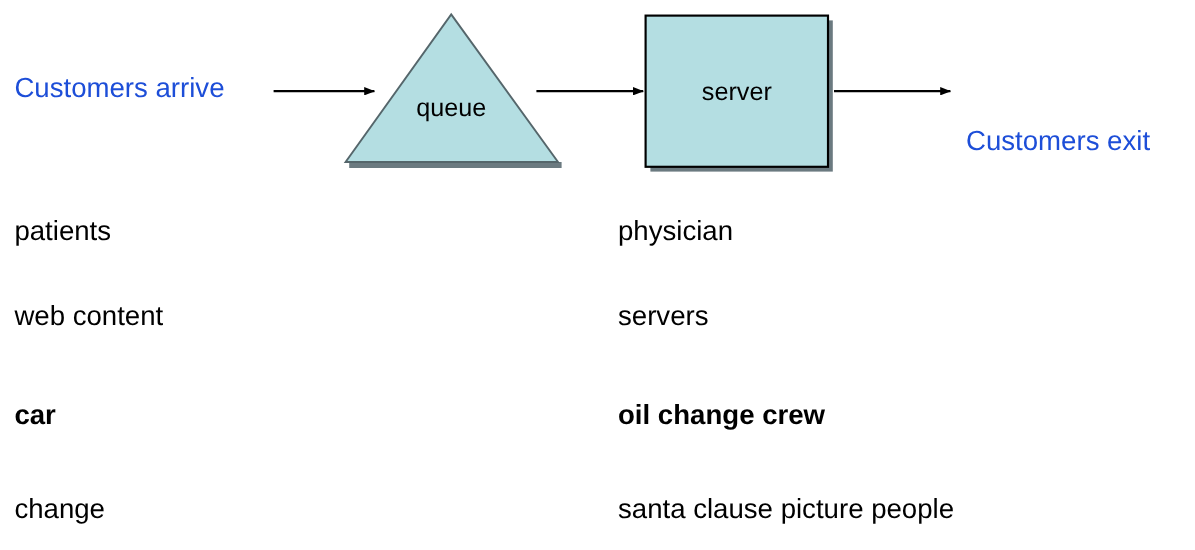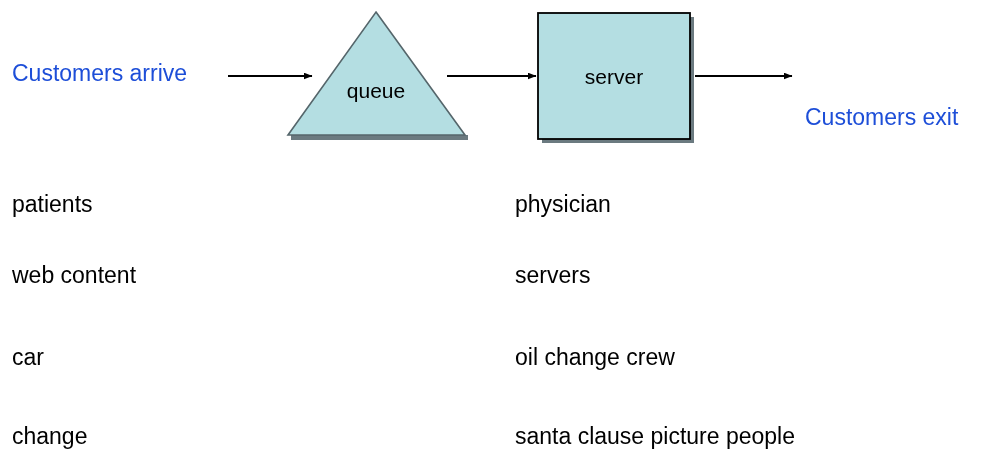--- a/index.html
+++ b/index.html
@@ -43,27 +43,26 @@
     width: 996px;
     height: 458px;
   }
 
   .list-cell {
     position: absolute;
     font-size: 23px;
     color: #000000;
     white-space: nowrap;
     line-height: 1;
-    margin-top: 12px;
   }
   .col-left  { left: 12px; }
   .col-right { left: 515px; }
   .row-1 { top: 181px; }
   .row-2 { top: 252px; text-align: right; }
-  .row-3 { top: 334px; }
+  .row-3 { top: 334px; font-weight: bold; }
   .row-4 { top: 413px; }
 </style>
 </head>
 <body>
 
 <div id="canvas">
 
   <svg class="layer" viewBox="0 0 996 458" xmlns="http://www.w3.org/2000/svg">
 
     <defs>

